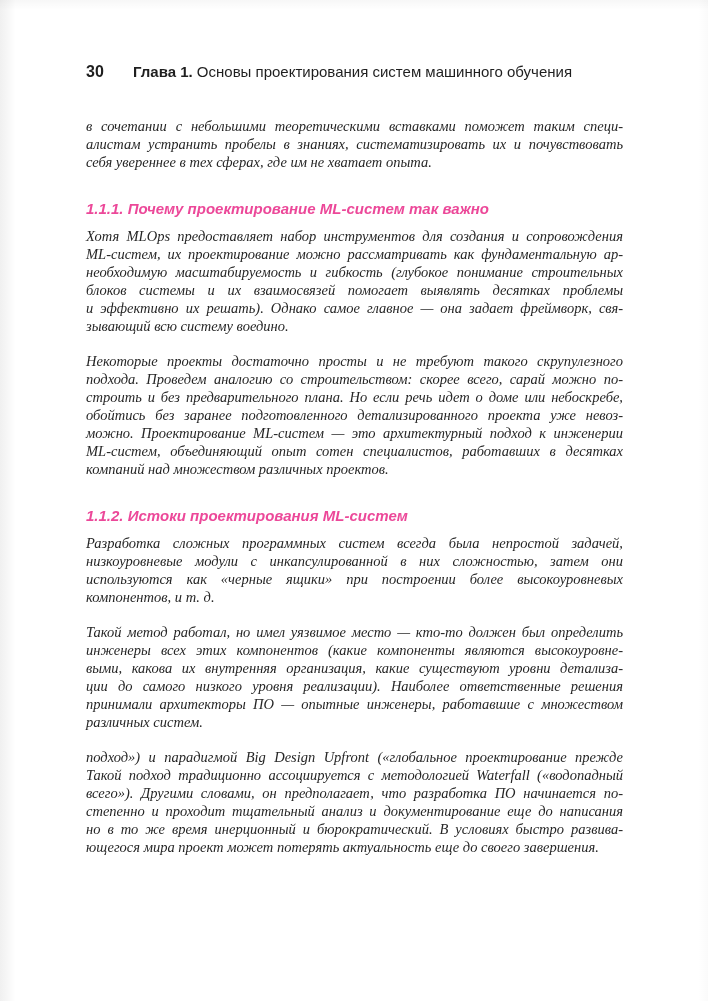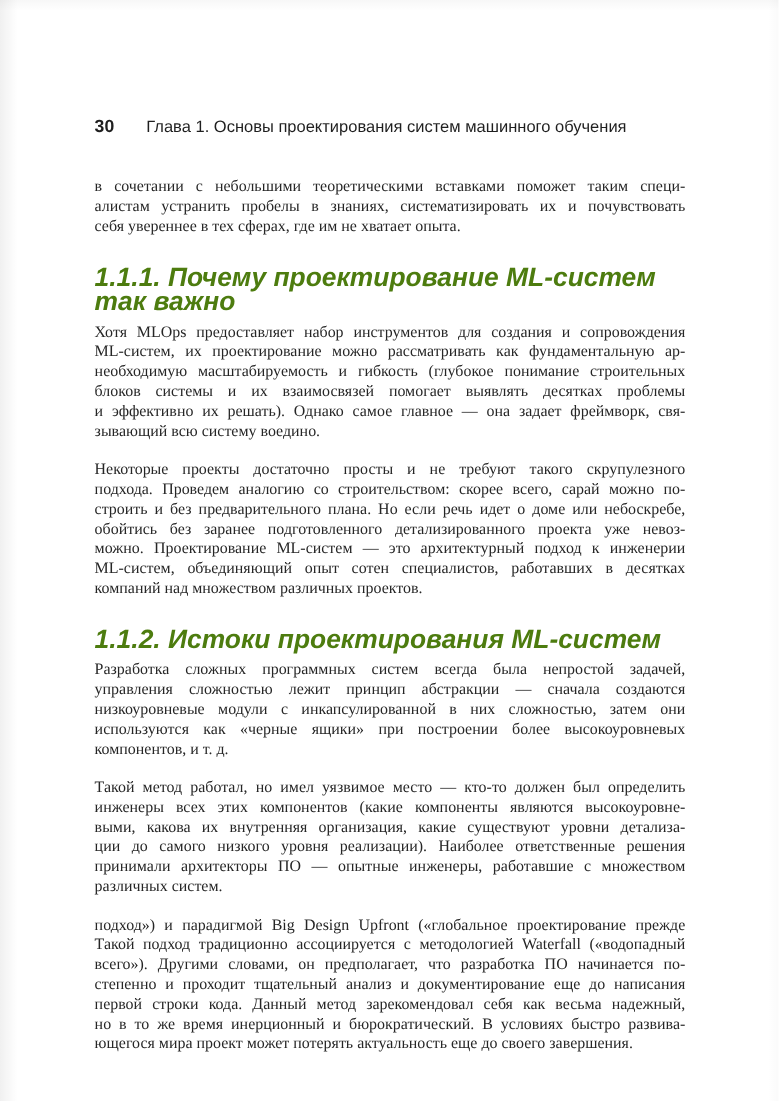--- a/index.html
+++ b/index.html
@@ -25,65 +25,65 @@
     background:
       linear-gradient(to right, rgba(0,0,0,0.06), rgba(0,0,0,0) 16px),
       linear-gradient(to bottom, rgba(0,0,0,0.03), rgba(0,0,0,0) 10px),
       linear-gradient(to left, rgba(0,0,0,0.02), rgba(0,0,0,0) 10px);
   }
   #content {
     position: absolute;
     left: 86px;
     top: 63px;
     width: 537px;
-    margin-top: 44px;
   }
   .running-head {
     display: flex;
     align-items: baseline;
     font-family: "Liberation Sans", sans-serif;
     font-size: 15px;
     line-height: 17px;
     color: #1f1f1f;
     margin-bottom: 37px;
   }
   .running-head .pagenum {
     font-weight: 700;
     font-size: 16px;
     width: 47px;
     flex: 0 0 auto;
   }
   .running-head .chapter-label {
-    font-weight: 400;
+    font-weight: 700;
     white-space: pre;
     text-align: center;
   }
   .running-head .chapter-title {
     font-weight: 400;
     white-space: pre;
   }
   .subheading {
     font-family: "Liberation Sans", sans-serif;
     font-style: italic;
     font-weight: 700;
-    font-size: 24px;
+    font-size: 15px;
     line-height: 22px;
-    color: #4d7c0f;
+    color: #ec4899;
     margin: 27px 0 7px 0;
   }
   .para {
     margin: 0 0 17px 0;
   }
   .line {
     font-size: 14.5px;
     line-height: 18px;
     text-align: justify;
     text-align-last: justify;
     white-space: normal;
     color: #262626;
+    font-style: italic;
   }
   .line.last {
     text-align-last: left;
   }
 </style>
 </head>
 <body>
 
 <div id="page">
   <div id="content">
@@ -112,37 +112,35 @@
           <div class="line">подхода. Проведем аналогию со строительством: скорее всего, сарай можно по-</div>
           <div class="line">строить и без предварительного плана. Но если речь идет о доме или небоскребе,</div>
           <div class="line">обойтись без заранее подготовленного детализированного проекта уже невоз-</div>
           <div class="line">можно. Проектирование ML-систем — это архитектурный подход к инженерии</div>
           <div class="line">ML-систем, объединяющий опыт сотен специалистов, работавших в десятках</div>
           <div class="line last">компаний над множеством различных проектов.</div>
         </div>
         <h2 class="subheading">1.1.2. Истоки проектирования ML-систем</h2>
         <div class="para">
           <div class="line">Разработка сложных программных систем всегда была непростой задачей,</div>
-          <div class="line">управления сложностью лежит принцип абстракции — сначала создаются</div>
           <div class="line">низкоуровневые модули с инкапсулированной в них сложностью, затем они</div>
           <div class="line">используются как «черные ящики» при построении более высокоуровневых</div>
           <div class="line last">компонентов, и т. д.</div>
         </div>
         <div class="para">
           <div class="line">Такой метод работал, но имел уязвимое место — кто-то должен был определить</div>
           <div class="line">инженеры всех этих компонентов (какие компоненты являются высокоуровне-</div>
           <div class="line">выми, какова их внутренняя организация, какие существуют уровни детализа-</div>
           <div class="line">ции до самого низкого уровня реализации). Наиболее ответственные решения</div>
           <div class="line">принимали архитекторы ПО — опытные инженеры, работавшие с множеством</div>
           <div class="line last">различных систем.</div>
         </div>
         <div class="para">
           <div class="line">подход») и парадигмой Big Design Upfront («глобальное проектирование прежде</div>
           <div class="line">Такой подход традиционно ассоциируется с методологией Waterfall («водопадный</div>
           <div class="line">всего»). Другими словами, он предполагает, что разработка ПО начинается по-</div>
           <div class="line">степенно и проходит тщательный анализ и документирование еще до написания</div>
-          <div class="line">первой строки кода. Данный метод зарекомендовал себя как весьма надежный,</div>
           <div class="line">но в то же время инерционный и бюрократический. В условиях быстро развива-</div>
           <div class="line last">ющегося мира проект может потерять актуальность еще до своего завершения.</div>
         </div>
       </div>
   </div>
 </div>
 
 </body></html>

